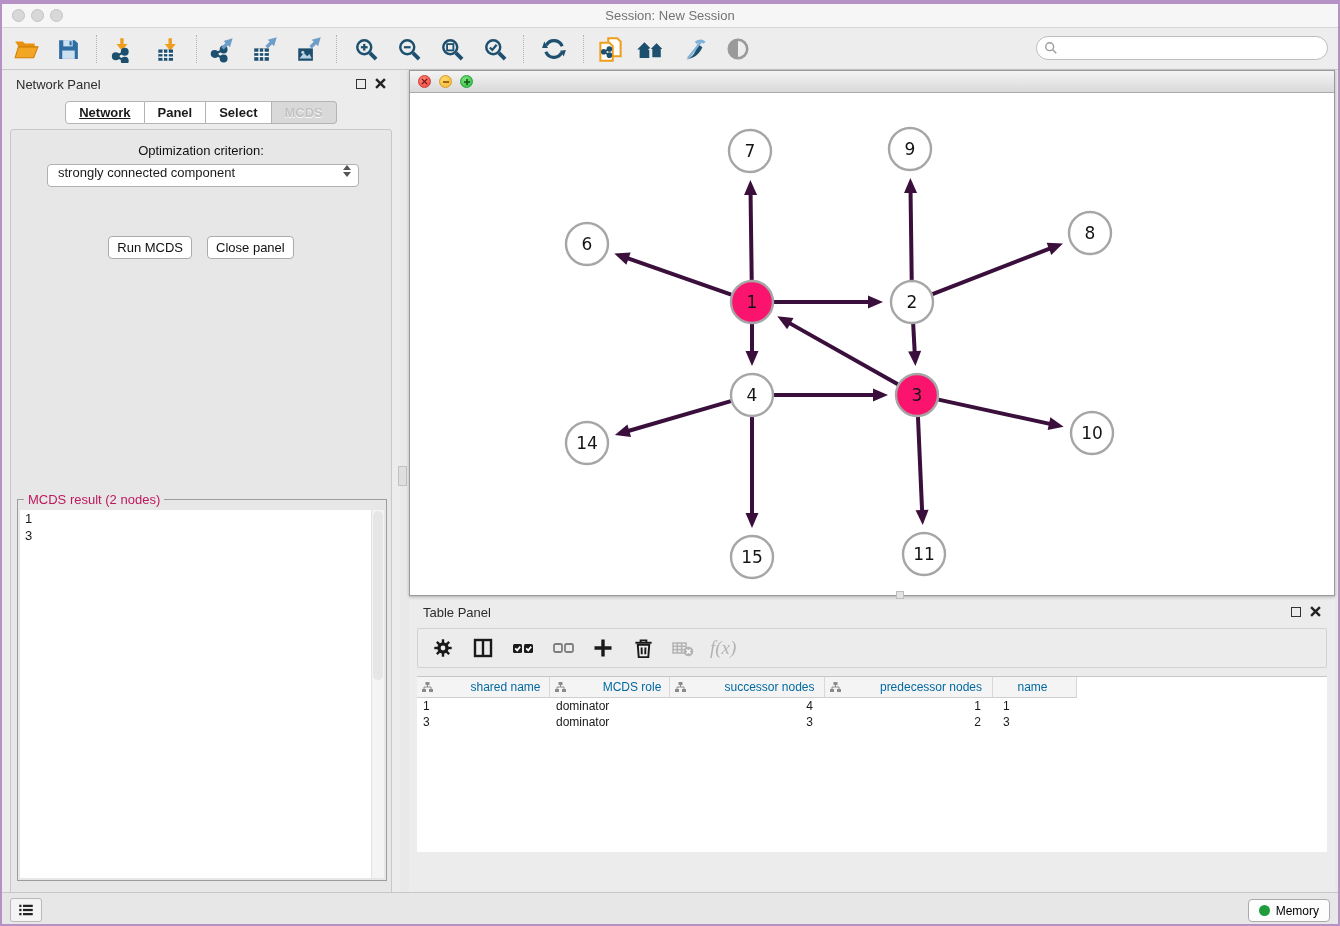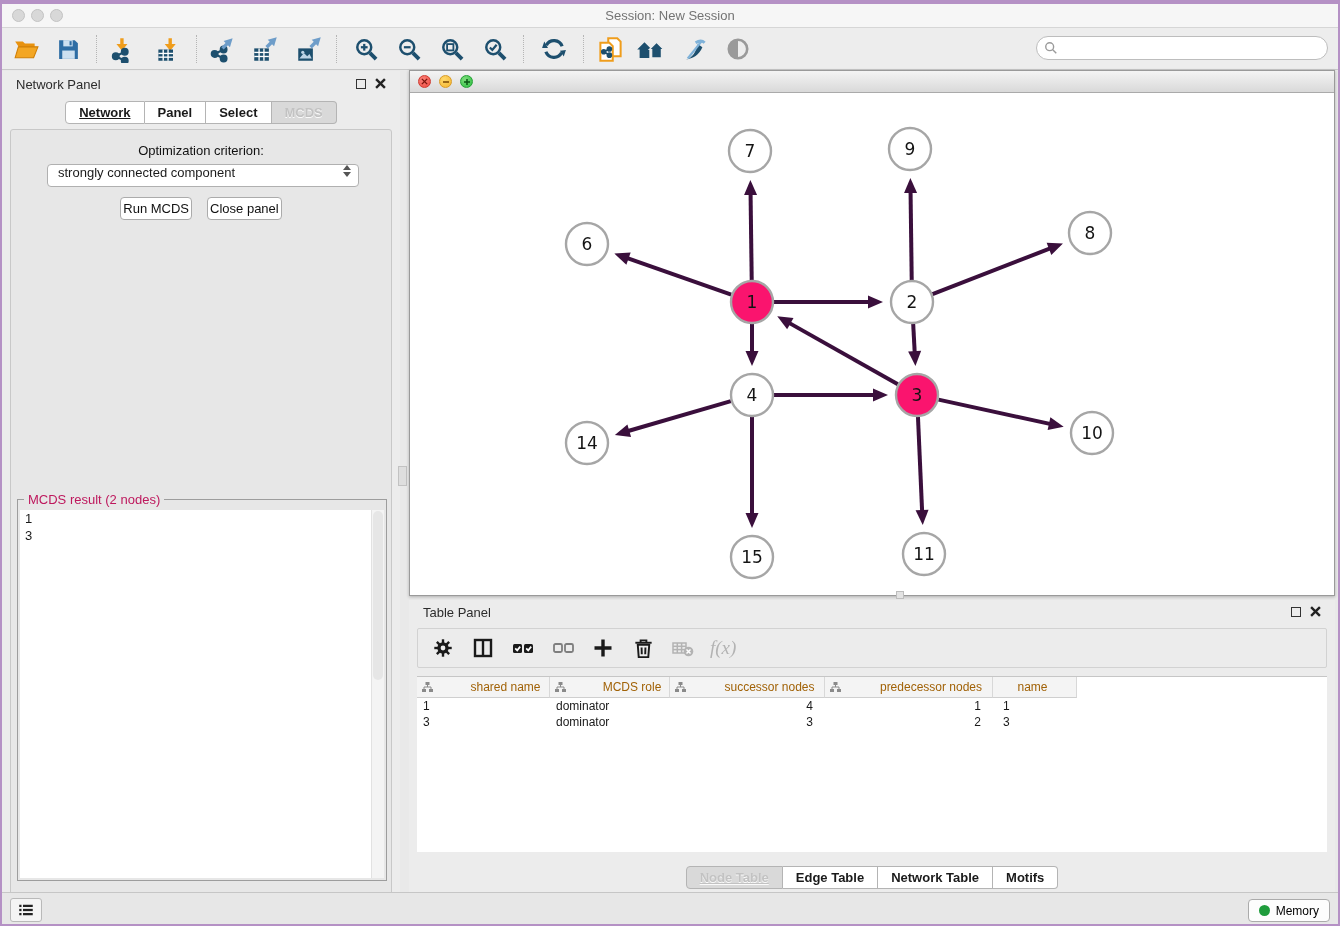--- a/index.html
+++ b/index.html
@@ -42,21 +42,21 @@
   .opt-label { position:absolute; top:13px; left:0; right:0; text-align:center; font-size:13px; color:#111; }
   .dropdown { position:absolute; left:36px; top:34px; width:312px; height:23px; background:#fff;
     border:1px solid #b0b0b0; border-radius:4px; display:flex; align-items:flex-start; font-size:13px; cursor:pointer; }
   .dropdown .dd-text { flex:1; padding-left:10px; }
   .dd-arrows { width:18px; display:flex; flex-direction:column; align-items:center; gap:2px; padding-right:4px; }
   .dd-arrows i { width:0; height:0; border-left:4px solid transparent; border-right:4px solid transparent; }
   .dd-up { border-bottom:5px solid #555; }
   .dd-down { border-top:5px solid #555; }
   .btn-row { position:absolute; top:67px; left:0; right:0; display:flex; justify-content:center; gap:15px; }
   .btn { background:#fff; border:1px solid #ababab; border-radius:4px; font-size:13px;
-    padding:3px 2px; color:#111; cursor:pointer; }
+    padding:3px 8px; color:#111; cursor:pointer;margin-top:39px; }
   .groupbox { position:absolute; left:6px; top:369px; width:370px; height:382px; border:1px solid #9d9d9d; }
   .gb-legend { position:absolute; top:-8px; left:6px; background:#e7e7e7; padding:0 4px; font-size:13px; color:#be185d; }
   .gb-textarea { position:absolute; left:2px; top:10px; right:2px; bottom:2px; background:#fff; overflow:hidden; }
   .gb-line { font-size:13px; line-height:17px; padding-left:5px; }
   .gb-scroll { position:absolute; right:0; top:0; bottom:0; width:13px; background:#f4f4f4; border-left:1px solid #e2e2e2; }
   .gb-thumb { position:absolute; top:1px; left:1px; width:10px; height:46%; background:#e6e6e6; border-radius:5px; }
   
   .vgrip { position:absolute; left:396px; top:462px; width:9px; height:20px;
     background:#dedede; border:1px solid #c2c2c2; }
   
@@ -75,21 +75,21 @@
   svg text.nlabel { font:17px "DejaVu Sans", sans-serif; fill:#141414; }
   
   .tpanel { position:absolute; left:407px; top:596px; width:926px; height:292px; background:#ececec; }
   .tp-toolbar { position:absolute; left:8px; top:28px; width:910px; height:40px;
     background:#ececec; border:1px solid #d2d2d2; border-radius:2px; display:flex; align-items:center; gap:14px; padding-left:12px; }
   .tp-btn { width:26px; height:26px; background:none; border:none; display:flex; align-items:center; justify-content:center; cursor:pointer; }
   .fx-label { font-family:"Liberation Serif", serif; font-style:italic; font-size:19px; color:#b3b3b3; }
   .ttable { position:absolute; left:8px; top:76px; width:910px; height:176px; background:#fff; border-top:1px solid #c6c6c6; }
   .thead { display:flex; height:21px; }
   .th { background:#f4f4f4; border-right:1px solid #d8d8d8; border-bottom:1px solid #cfcfcf;
-    display:flex; align-items:center; font-size:12px; color:#a16207; position:relative; cursor:pointer;gap:32px; }
+    display:flex; align-items:center; font-size:12px; color:#0369a1; position:relative; cursor:pointer;gap:32px; }
   .th .thlabel { flex:1; text-align:center; padding-right:4px; }
   .th svg { margin-left:4px; flex:0 0 auto; }
   .trow { display:flex; height:16px; }
   .td { font-size:12px; line-height:16px; overflow:hidden; white-space:nowrap; }
   .al { padding-left:6px; text-align:left; }
   .ar { padding-right:12px; text-align:right; }
   .tp-tabs { position:absolute; left:0; right:0; top:266px; display:flex; justify-content:center; }
   
   .statusbar { position:absolute; left:0; top:888px; width:100%; height:34px;
     background:#e7e7e7; border-top:1px solid #c6c6c6; }
@@ -522,26 +522,20 @@
       <div class="td al" style="width:84px;padding-left:10px">1</div>
     </div>
     <div class="trow">
       <div class="td al" style="width:133px">3</div>
       <div class="td al" style="width:120px">dominator</div>
       <div class="td ar" style="width:155px">3</div>
       <div class="td ar" style="width:168px">2</div>
       <div class="td al" style="width:84px;padding-left:10px">3</div>
     </div>
   </div>
-  <div class="tp-tabs">
-    <div class="tab active">Node Table</div>
-    <div class="tab">Edge Table</div>
-    <div class="tab">Network Table</div>
-    <div class="tab">Motifs</div>
-  </div>
 </div>
 
 <div class="statusbar">
   <button class="list-btn">
     <svg width="18" height="18" viewBox="0 0 24 24" fill="#222">
         <rect x="3" y="5" width="3" height="3"></rect>
         <rect x="8" y="5" width="13" height="3"></rect>
         <rect x="3" y="10.5" width="3" height="3"></rect>
         <rect x="8" y="10.5" width="13" height="3"></rect>
         <rect x="3" y="16" width="3" height="3"></rect>

